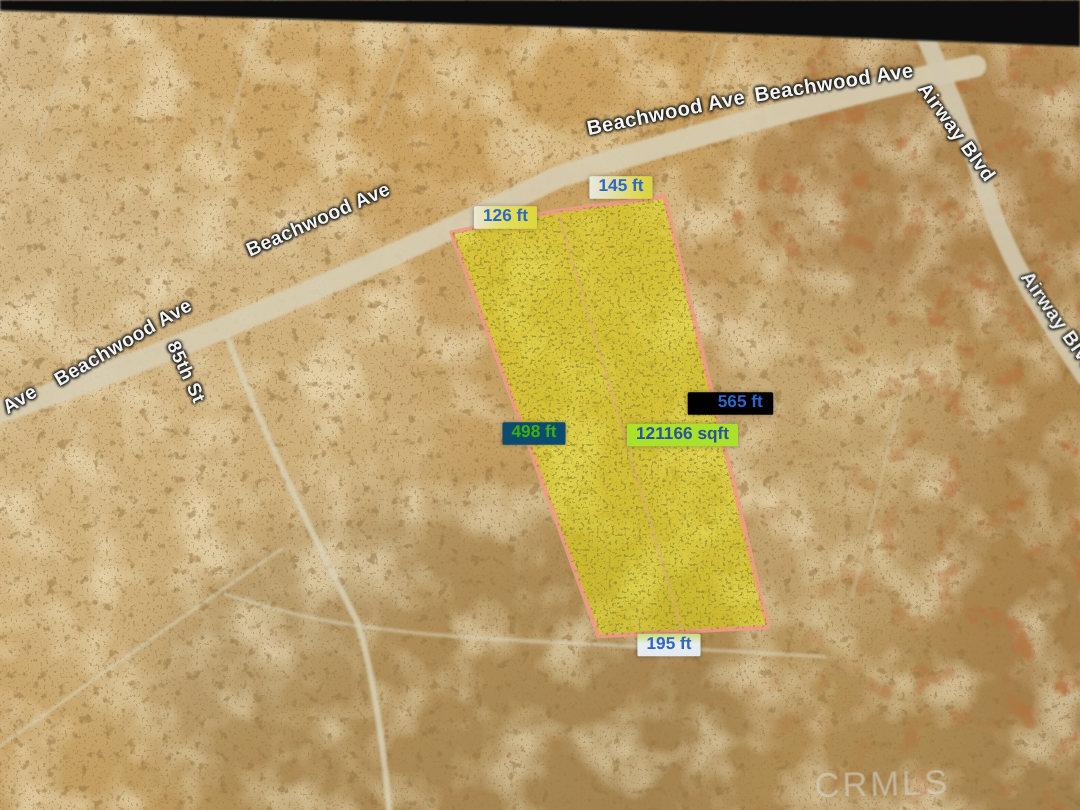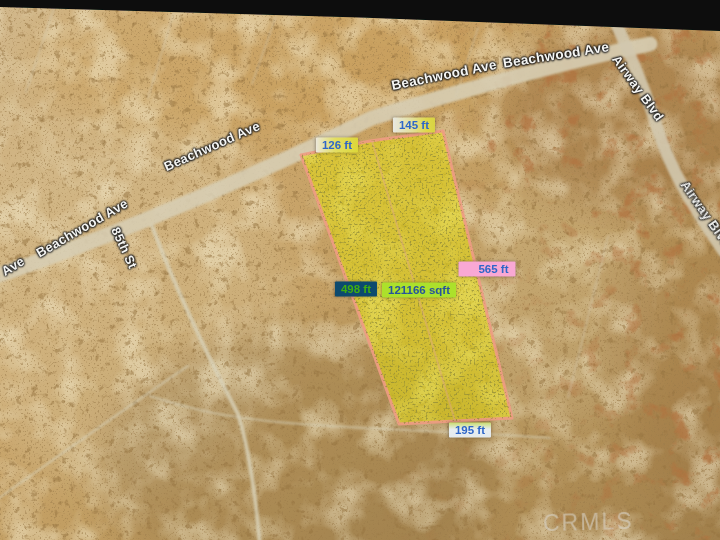--- a/index.html
+++ b/index.html
@@ -23,22 +23,22 @@
   .measure {
     position:absolute; transform:translate(-50%,-50%);
     font-size:11.5px; line-height:13px; font-weight:700;
     padding:1px 6px; white-space:nowrap; border-radius:1px;
     color:#2e66c8; box-shadow:0 0 3px rgba(40,40,40,.35);
   }
   .m126 { background:linear-gradient(90deg,#ebe7da 0%,#e3de62 45%,#dcd738 100%);text-align:center; }
   .m145 { background:linear-gradient(90deg,#e8e8e1 0%,#e2df9a 45%,#ded84a 80%,#d8d342 100%); }
   .m195 { background:linear-gradient(180deg,#c9dc6e 0%,#e7edf1 45%,#e4eaee 100%); }
   .m498 { background:#0c4a6e; color:#3fae10; }
-  .msqft { background:#ace12b; color:#26549b; }
-  .m565 { display:flex; align-items:flex-end; padding:0; background:#f9a8d4; }
+  .msqft { background:#ace12b; color:#26549b;margin-left:36px; }
+  .m565 { display:flex; align-items:flex-end; padding:0; background:#000000; }
   .m565 .swatch { width:13px; background:#c6ef2f; }
   .m565 .txt { padding:1px 7px; }
 
   .watermark {
     position:absolute; left:543px; top:509px;
     font-size:23px; letter-spacing:2px; font-weight:400;
     color:#d8d2c6; opacity:.6; transform:rotate(-1.5deg);
     user-select:none;
   }
 </style>
@@ -152,17 +152,17 @@
   <div class="street" style="left:124px; top:248px; transform:translate(-50%,-50%) rotate(65deg); font-size:12.5px;">85th St</div>
 
   <div class="measure m126" style="left:337px; top:145px;">126 ft</div>
   <div class="measure m145" style="left:414px; top:125px;">145 ft</div>
   <div class="measure m565" style="left:487px; top:269px;">
     <span class="swatch"></span>
     <span class="txt">565 ft</span>
   </div>
   <div class="measure m498" style="left:356px; top:289px;">498 ft</div>
   <div class="measure msqft" style="left:419px; top:290px;">121166 sqft</div>
-  <div class="measure m195" style="left:470px; top:430px;">195 ft</div>
+  <div class="measure m195" style="left:446px; top:430px;">195 ft</div>
 
   <div class="watermark">CRMLS</div>
 
 </div>
 
 </body></html>

